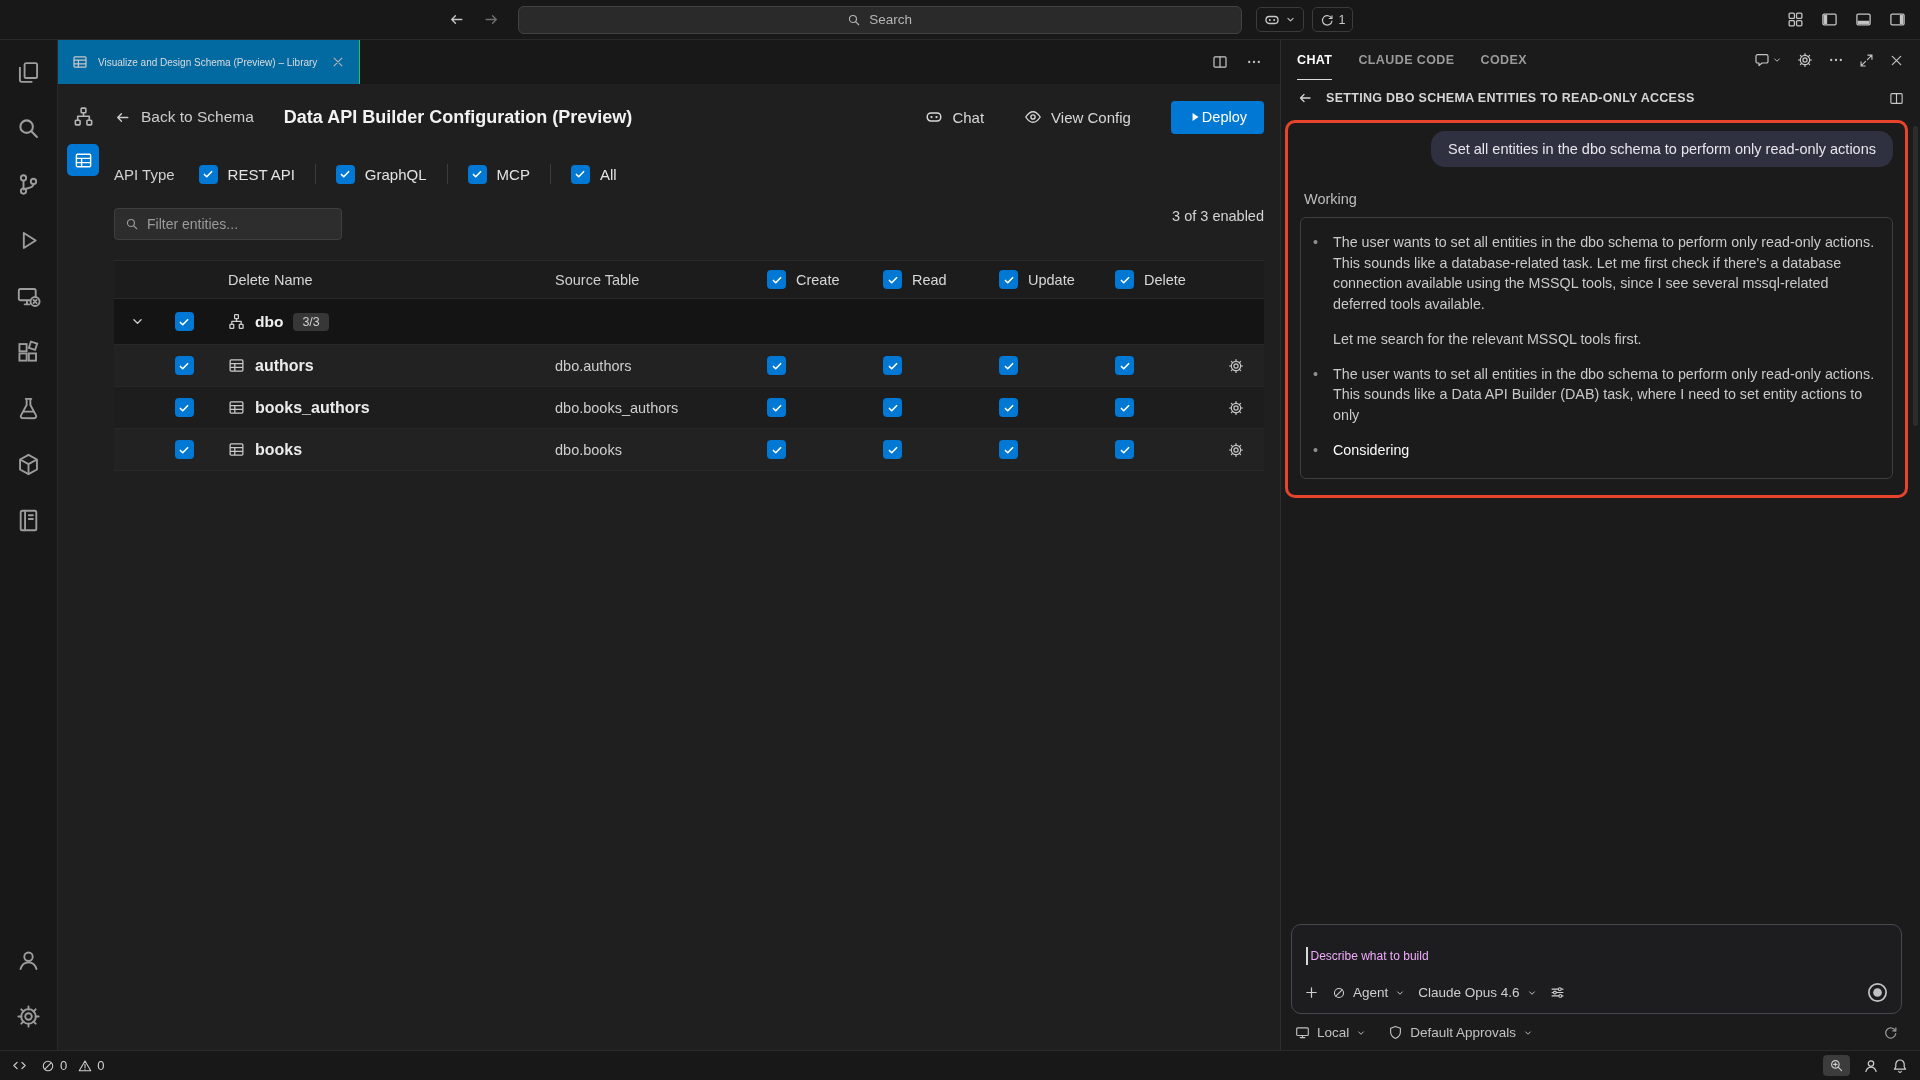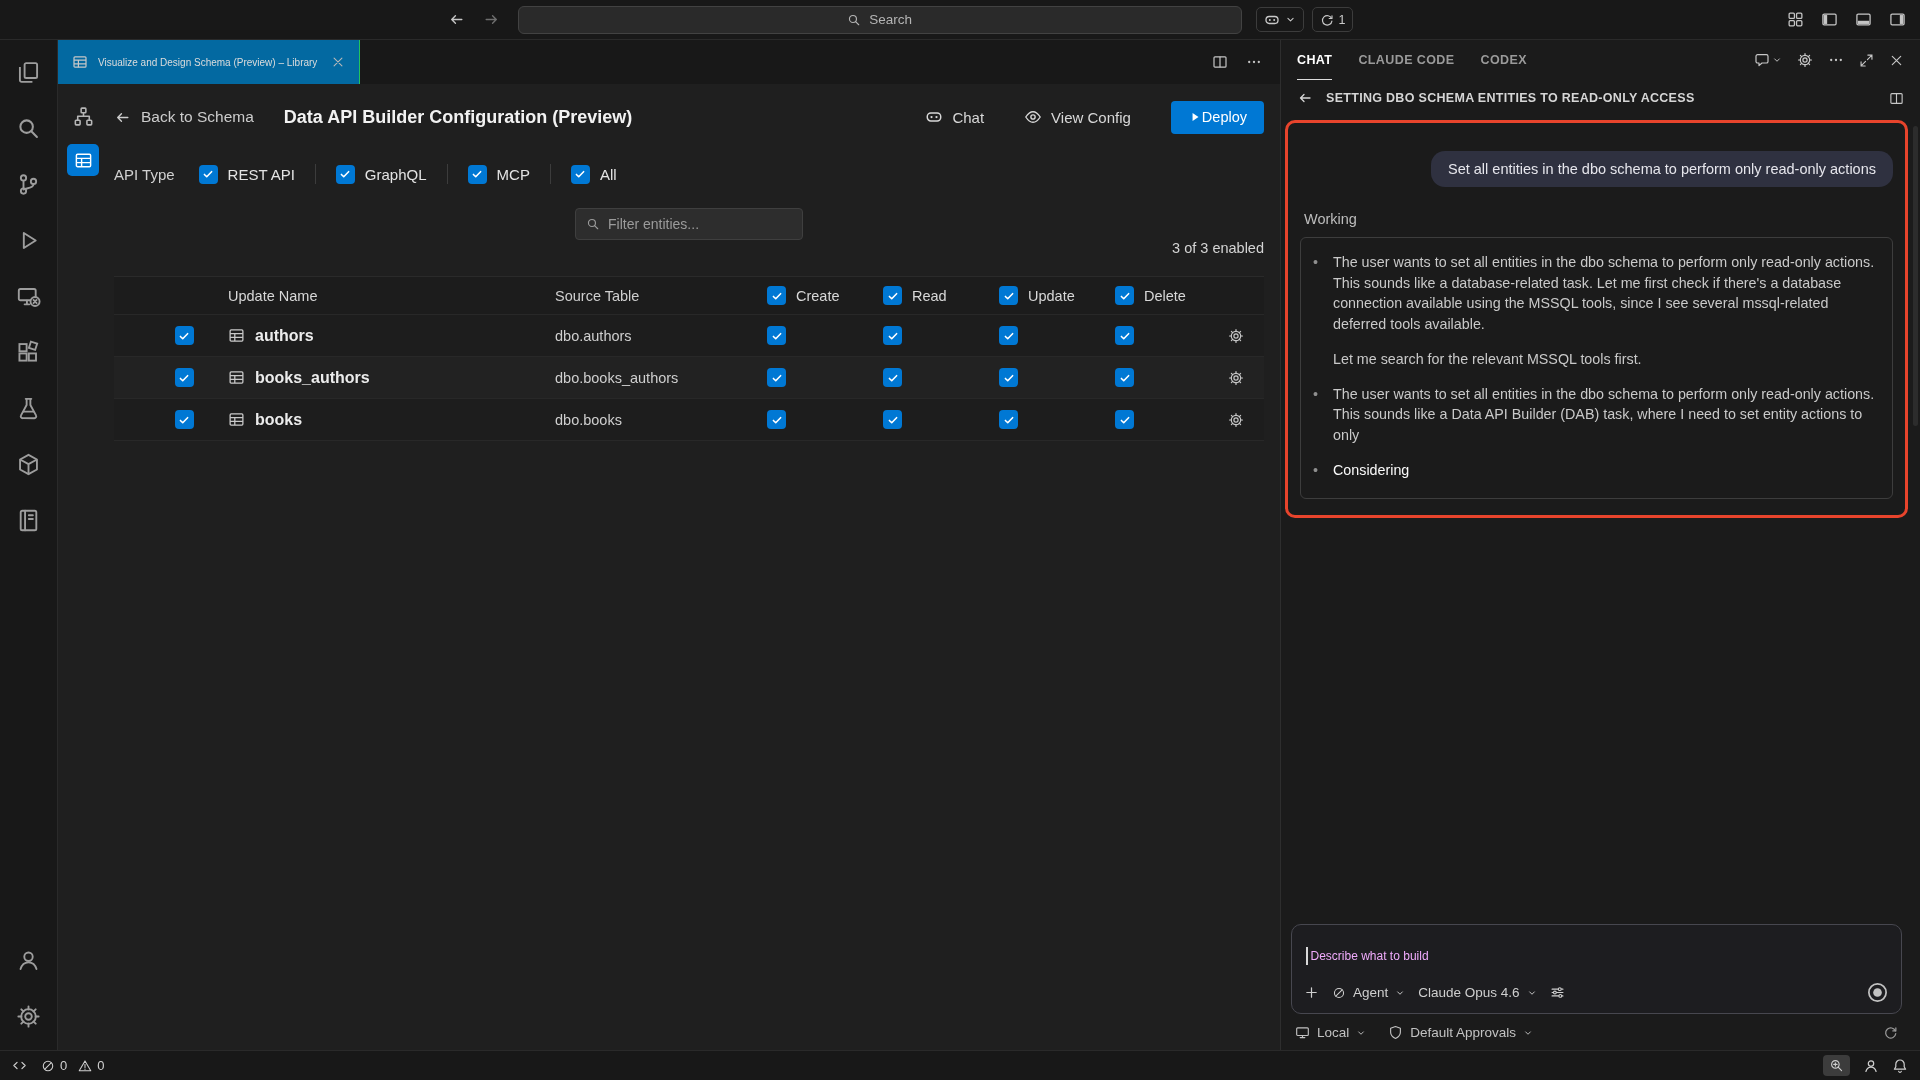--- a/index.html
+++ b/index.html
@@ -58,21 +58,21 @@
     padding:0 17px; display:flex; align-items:center; font-size:14.5px; cursor:pointer; }
 
   .apitype-row { display:flex; align-items:center; margin-top:26px; font-size:15px; color:#e4e4e4; }
   .api-label { color:#d0d0d0; margin-right:24px; }
   .api-opt { display:flex; align-items:center; gap:10px; }
   .vsep { width:1px; height:20px; background:#3c3c3c; margin:0 20px; }
 
   .cb { width:19px; height:19px; background:#0078d4; border-radius:4px; display:flex;
     align-items:center; justify-content:center; flex:none; cursor:pointer; }
 
-  .filter-row { display:flex; align-items:center; margin-top:24px;flex-direction:column; }
+  .filter-row { display:flex; margin-top:24px; }
   .filter-input { width:228px; height:32px; background:#2d2d2d; border:1px solid #3f3f3f;
     border-radius:4px; display:flex; align-items:center; gap:8px; padding:0 10px; color:#9b9b9b; }
   .filter-input input { background:transparent; border:none; outline:none; color:#cccccc;
     font-size:14px; width:100%; font-family:"Liberation Sans", sans-serif; }
   .filter-input input::placeholder { color:#9b9b9b; }
   .enabled-summary { margin-left:auto; color:#d4d4d4; font-size:14.5px; }
 
   .etable { margin-top:20px; border-top:1px solid #2a2a2a; }
   .trow { display:grid; grid-template-columns:46px 48px 320px 215px 116px 116px 116px 116px minmax(0,1fr);
     align-items:center; border-bottom:1px solid #282828; }
@@ -103,21 +103,21 @@
 
   .session-row { height:36px; display:flex; align-items:center; gap:13px; padding:0 16px; color:#d6d6d6; }
   .session-title { font-size:12.5px; font-weight:700; letter-spacing:.3px; white-space:nowrap;
     overflow:hidden; text-overflow:ellipsis; }
   .session-split { margin-left:auto; color:#c7c7c7; }
 
   .chat-body { flex:1; min-height:0; position:relative; padding:0 12px 0 4px; }
   .annotation { border:3px solid #e8442c; border-radius:10px; margin-top:4px;
     padding:8px 12px 16px; display:flex; flex-direction:column; }
   .bubble { align-self:flex-end; background:#2f3140; border-radius:14px; padding:10px 17px;
-    color:#e6e6ec; font-size:14.5px; max-width:92%; margin-top:20px; }
+    color:#e6e6ec; font-size:14.5px; max-width:92%; margin-top:0; }
   .working { margin:24px 0 10px 4px; color:#bdbdbd; font-size:14.5px; }
   .think-box { border:1px solid #3d3d3d; border-radius:6px; padding:14px 16px 4px 12px; }
   .titem { display:flex; gap:10px; margin-bottom:14px; font-size:14.3px; line-height:1.45; color:#c9c9c9; }
   .titem .dot { color:#8f8f8f; width:10px; flex:none; }
   .titem.nodot .dot { visibility:hidden; }
   .titem.current { color:#fafafa; }
   .chat-scrollbar { position:absolute; right:2px; top:10px; width:5px; height:300px;
     background:#3a3a3a; border-radius:3px; opacity:.55; }
 
   .chat-footer { padding:8px 18px 10px 10px; }
@@ -546,21 +546,21 @@
                 </svg>
               <input type="text" placeholder="Filter entities..." style="">
             </div>
             <span class="enabled-summary">3 of 3 enabled</span>
           </div>
 
           <div class="etable">
             <div class="trow thead">
               <div></div>
                 <div></div>
-              <div class="name-cell hlabel">Update Name</div>
+              <div class="name-cell hlabel">Delete Name</div>
               <div class="src-cell hlabel">Source Table</div>
               <div class="acol">
                 <span class="cb">
                     <svg class="ic" width="12" height="12" style="color:#fff">
                       <use href="#i-check"></use>
                     </svg>
                   </span>
                 <span>Create</span>
               </div>
               <div class="acol">
@@ -583,20 +583,47 @@
                 <span class="cb">
                     <svg class="ic" width="12" height="12" style="color:#fff">
                       <use href="#i-check"></use>
                     </svg>
                   </span>
                 <span>Delete</span>
               </div>
               <div></div>
             </div>
 
+            <div class="trow grow">
+              <div class="ccell">
+                  <svg class="ic" width="15" height="15">
+                    <use href="#i-chev-down"></use>
+                  </svg>
+                </div>
+              <div class="ccell">
+                  <span class="cb">
+                    <svg class="ic" width="12" height="12" style="color:#fff">
+                      <use href="#i-check"></use>
+                    </svg>
+                  </span>
+                </div>
+              <div class="name-cell">
+                <svg class="ic" width="17" height="17" style="color:#cfcfcf">
+                    <use href="#i-schema"></use>
+                  </svg>
+                <span class="gname">dbo</span>
+                <span class="gbadge">3/3</span>
+              </div>
+              <div></div>
+                <div></div>
+                <div></div>
+                <div></div>
+                <div></div>
+                <div></div>
+            </div>
 
             <div class="trow erow">
               <div></div>
               <div class="ccell">
                   <span class="cb">
                     <svg class="ic" width="12" height="12" style="color:#fff">
                       <use href="#i-check"></use>
                     </svg>
                   </span>
                 </div>

